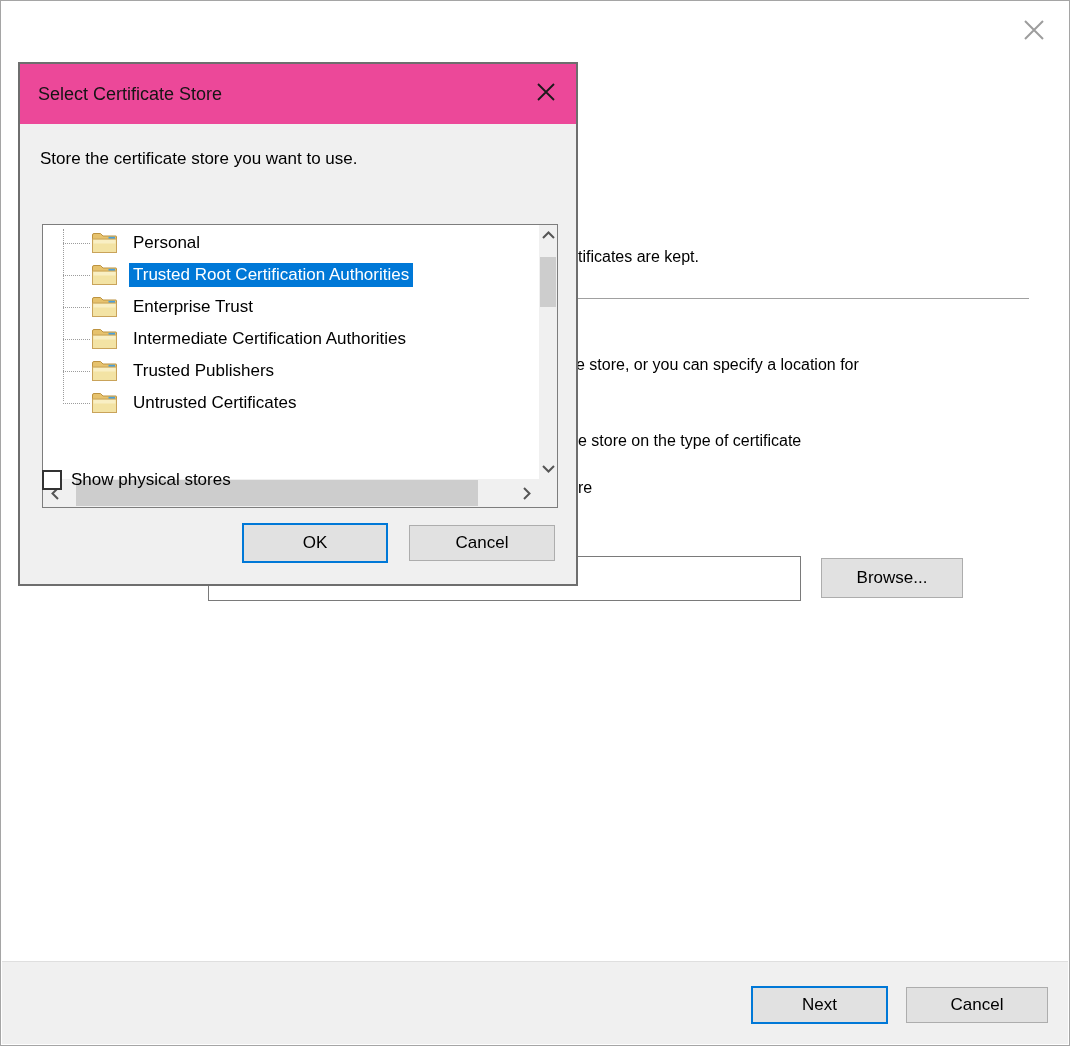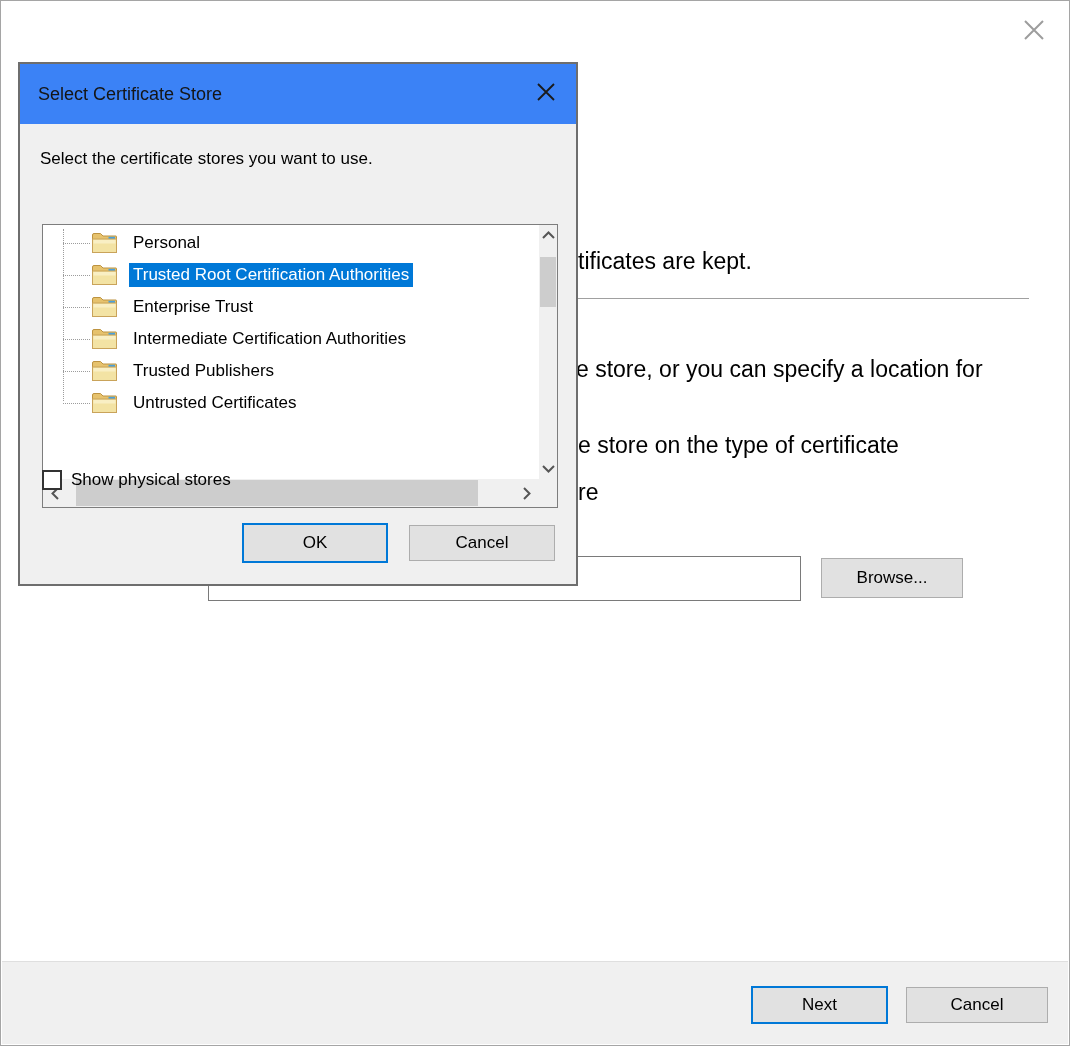--- a/index.html
+++ b/index.html
@@ -2,33 +2,33 @@
 <html><head>
 <meta charset="utf-8">
 <style>
   * { margin:0; padding:0; box-sizing:border-box; }
   html,body { width:1070px; height:1046px; }
   body { font-family:"Liberation Sans", sans-serif; background:#fff; position:relative; overflow:hidden; }
 
   
   .window { position:absolute; inset:0; border:1px solid #a5a5a5; background:#fff; }
   .win-close { position:absolute; top:14px; right:18px; width:34px; height:34px; display:flex; align-items:center; justify-content:center; cursor:default; }
-  .frag { position:absolute; font-size:23px; color:#000; white-space:nowrap; }
+  .frag { position:absolute; font-size:16px; color:#000; white-space:nowrap; }
   .sepline { position:absolute; left:570px; top:297px; width:458px; height:1px; background:#a0a0a0; }
   .store-input { position:absolute; left:207px; top:555px; width:593px; height:45px; border:1px solid #7a7a7a; background:#fff; font-size:17px; padding:0 8px; font-family:"Liberation Sans",sans-serif; }
   .btn { display:flex; align-items:center; justify-content:center; background:#e1e1e1; border:1px solid #adadad; font-size:17px; color:#000; cursor:default; font-family:"Liberation Sans",sans-serif; }
   .btn.focused { border:2px solid #0078d7; }
   .browse-btn { position:absolute; left:820px; top:557px; width:142px; height:40px; }
   .bottom-strip { position:absolute; left:1px; right:1px; bottom:1px; height:83px; background:#f0f0f0; border-top:1px solid #dfdfdf; }
   .next-btn { position:absolute; left:750px; top:985px; width:137px; height:38px; }
   .cancel-btn-main { position:absolute; left:905px; top:986px; width:142px; height:36px; }
 
   
   .dialog { position:absolute; left:18px; top:62px; width:560px; height:524px; border:2px solid #6e6e6e; background:#f0f0f0; z-index:10; }
-  .dlg-titlebar { position:relative; height:60px; background:#3b82f6; }
+  .dlg-titlebar { position:relative; height:60px; background:#ec4899; }
   .dlg-title { position:absolute; left:18px; top:0; height:60px; display:flex; align-items:center; font-size:18px; color:#151515; }
   .dlg-close { position:absolute; top:14px; right:14px; width:32px; height:32px; display:flex; align-items:center; justify-content:center; cursor:default; }
   .dlg-instruction { position:absolute; left:20px; top:85px; font-size:17px; color:#000; }
 
   
   .listbox { position:absolute; left:22px; top:160px; width:516px; height:284px; background:#fff; border:1px solid #7d7d7d; overflow:hidden; }
   .tree { position:absolute; left:0; top:2px; right:18px; }
   .tree-vline { position:absolute; left:20px; top:4px; height:172px; width:0; border-left:1px dotted #9c9c9c; }
   .tree-row { position:relative; height:32px; display:flex; align-items:center; }
   .tree-stub { position:absolute; left:20px; top:16px; width:27px; height:0; border-top:1px dotted #9c9c9c; }
@@ -88,21 +88,21 @@
     <div class="dlg-title">Select Certificate Store</div>
     <div class="dlg-close">
       <span>
         <svg width="24" height="24" viewBox="0 0 24 24">
             <path d="M4 4 L20 20 M20 4 L4 20" stroke="#1a1a1a" stroke-width="1.8" fill="none"></path>
           </svg>
       </span>
     </div>
   </div>
 
-  <div class="dlg-instruction">Select the certificate stores you want to use.</div>
+  <div class="dlg-instruction">Store the certificate store you want to use.</div>
 
   <div class="listbox">
     <div class="tree-vline"></div>
     <div class="tree" id="tree-container">
   <div class="tree-row">
     <span class="tree-stub"></span>
     <span class="folder">
       <svg width="27" height="22" viewBox="0 0 27 22">
         <path d="M1.5 6 L1.5 3 Q1.5 1.5 3 1.5 L9.5 1.5 L12 4 L25 4 Q25.5 4 25.5 4.7 L25.5 8 L1.5 8 Z" fill="#e6c26d" stroke="#bd9340" stroke-width="1"></path>
         <rect x="17.5" y="4.8" width="6.5" height="2.6" fill="#49a1dd"></rect>

